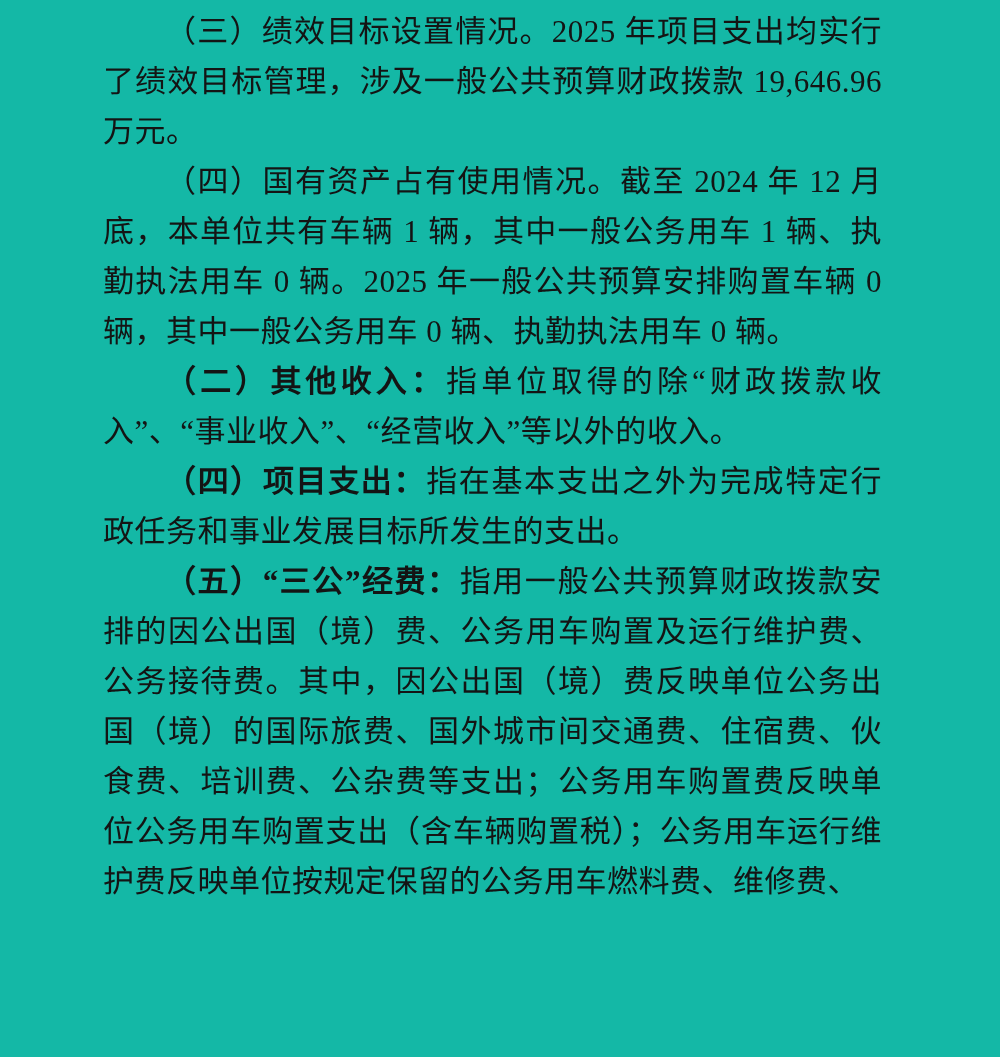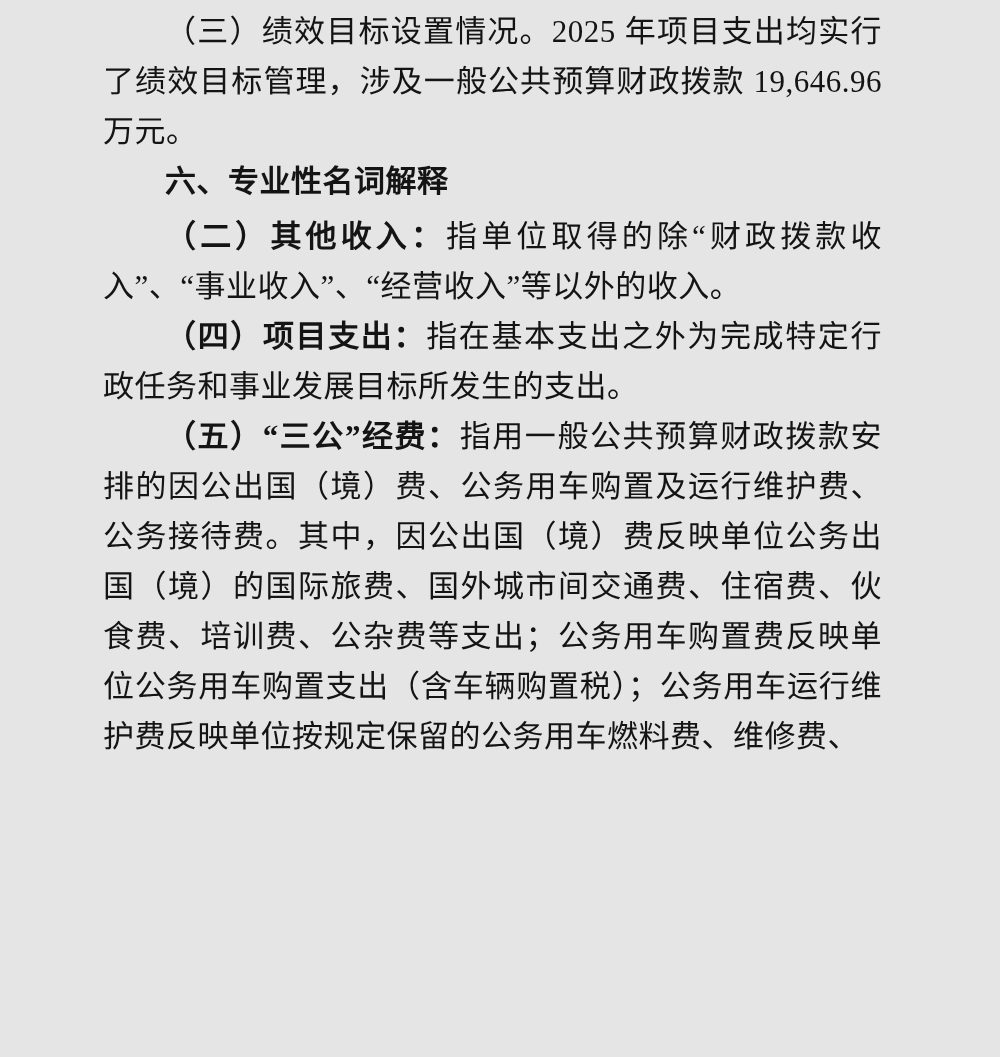--- a/index.html
+++ b/index.html
@@ -5,21 +5,21 @@
   html, body {
     margin: 0;
     padding: 0;
     background: #ffffff;
   }
   .page {
     position: relative;
     width: 1000px;
     height: 1057px;
     margin: 0 auto;
-    background: #e5e5e5;
+    background: #14b8a6;
     overflow: hidden;
     box-sizing: border-box;
     padding: 7px 66px 0 103px;
   }
   .content {
     width: 779px;
   }
   .para {
     margin: 0;
     font-family: "Liberation Serif", "DejaVu Serif", serif;
@@ -47,22 +47,22 @@
   }
 </style>
 </head>
 <body>
 
 <div class="page">
   <div class="content">
 
     <p class="para">（三）绩效目标设置情况。2025 年项目支出均实行了绩效目标管理，涉及一般公共预算财政拨款 19,646.96 万元。</p>
 
+    <p class="para">（四）国有资产占有使用情况。截至 2024 年 12 月底，本单位共有车辆 1 辆，其中一般公务用车 1 辆、执勤执法用车 0 辆。2025 年一般公共预算安排购置车辆 0 辆，其中一般公务用车 0 辆、执勤执法用车 0 辆。</p>
 
-    <h2 class="heading">六、专业性名词解释</h2>
 
 
     <p class="para"><span class="term-lead">（二）其他收入：</span><span>指单位取得的除“财政拨款收入”、“事业收入”、“经营收入”等以外的收入。</span></p>
 
 
     <p class="para"><span class="term-lead">（四）项目支出：</span><span>指在基本支出之外为完成特定行政任务和事业发展目标所发生的支出。</span></p>
 
     <p class="para"><span class="term-lead">（五）“三公”经费：</span><span>指用一般公共预算财政拨款安排的因公出国（境）费、公务用车购置及运行维护费、公务接待费。其中，因公出国（境）费反映单位公务出国（境）的国际旅费、国外城市间交通费、住宿费、伙食费、培训费、公杂费等支出；公务用车购置费反映单位公务用车购置支出（含车辆购置税）；公务用车运行维护费反映单位按规定保留的公务用车燃料费、维修费、</span></p>
 
   </div>

